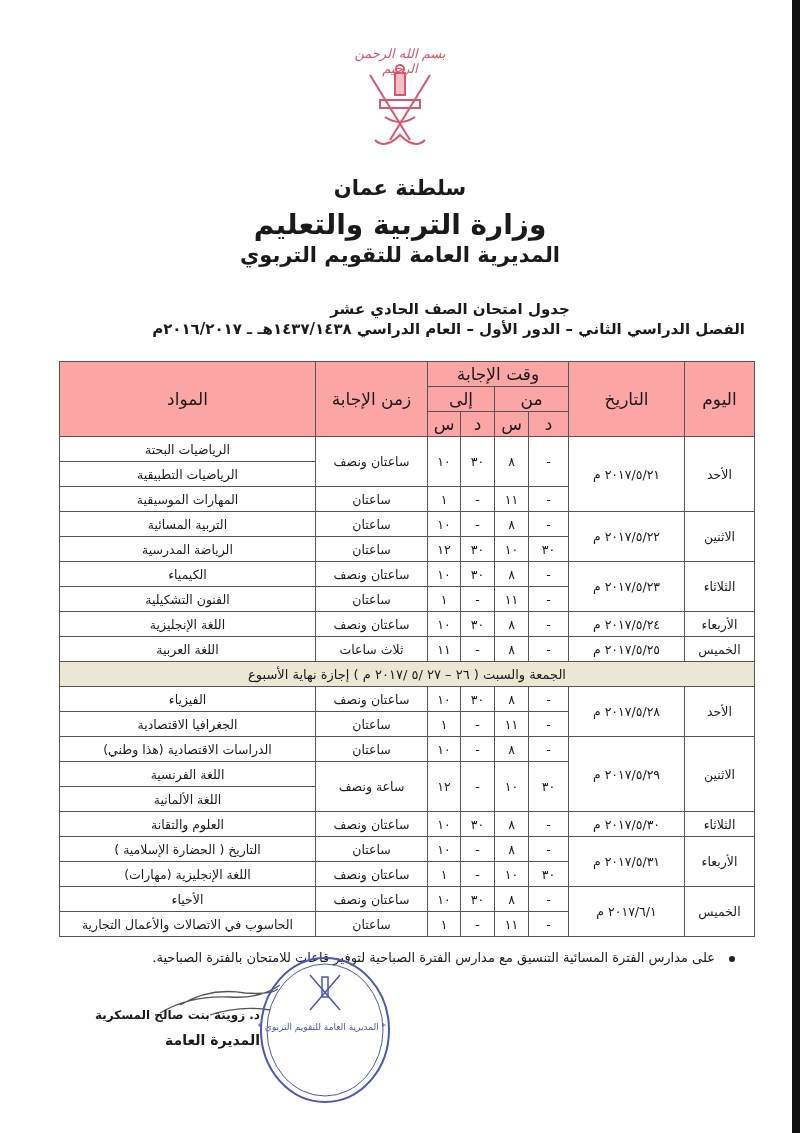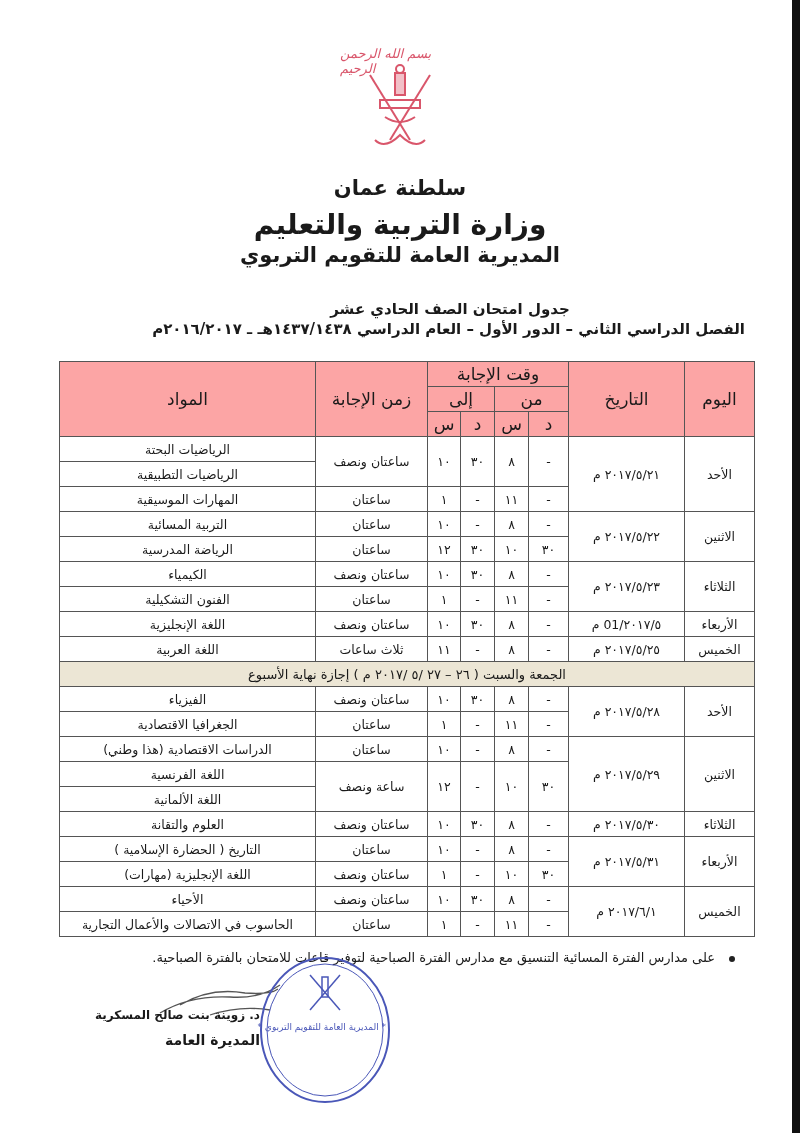--- a/index.html
+++ b/index.html
@@ -4,21 +4,21 @@
 <style>
   html, body { margin:0; padding:0; }
   body {
     width:800px; height:1133px; position:relative; overflow:hidden;
     background:#ffffff;
     font-family: "DejaVu Sans", sans-serif;
     color:#1a1a1a;
   }
   .right-edge { position:absolute; top:0; right:0; width:8px; height:1133px; background:#111; }
   .emblem { position:absolute; left:355px; top:45px; width:90px; height:110px; }
-  .bismillah { position:absolute; left:340px; top:46px; width:120px; 
+  .bismillah { position:absolute; left:340px; top:46px; width:120px; text-align:center;
     font-family:"DejaVu Serif", serif; font-size:13px; color:#d9566b; font-style:italic; }
   .hdr-lines { position:absolute; left:200px; width:400px; text-align:center; direction:rtl; font-weight:bold; }
   .hdr1 { top:176px; font-size:21px; }
   .hdr2 { top:208px; font-size:28px; }
   .hdr3 { top:243px; font-size:21px; }
   .title1 { position:absolute; top:300px; left:240px; width:420px; text-align:center; direction:rtl; font-weight:bold; font-size:15px; }
   .title2 { position:absolute; top:320px; left:150px; width:595px; text-align:right; direction:rtl; font-weight:bold; font-size:15px; white-space:nowrap; }
 
   table.exam {
     position:absolute; left:59px; top:361px; width:695px;
@@ -151,21 +151,21 @@
       <td>-</td>
       <td>١١</td>
       <td>-</td>
       <td>١</td>
       <td>ساعتان</td>
       <td>الفنون التشكيلية</td>
     </tr>
 
     <tr>
       <td>الأربعاء</td>
-      <td>٢٠١٧/٥/01 م</td>
+      <td>٢٠١٧/٥/٢٤ م</td>
       <td>-</td>
       <td>٨</td>
       <td>٣٠</td>
       <td>١٠</td>
       <td>ساعتان ونصف</td>
       <td>اللغة الإنجليزية</td>
     </tr>
 
     <tr>
       <td>الخميس</td>

